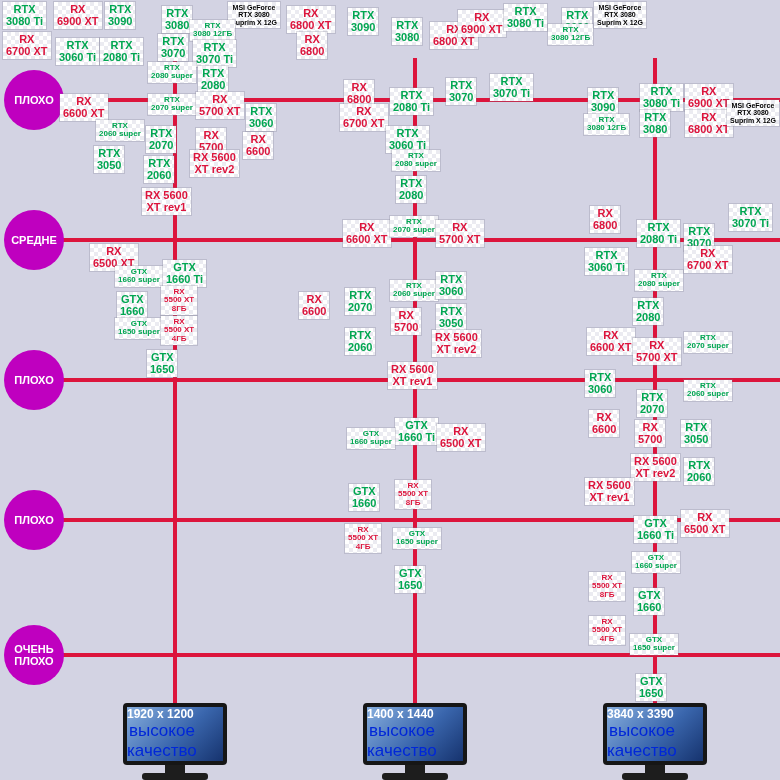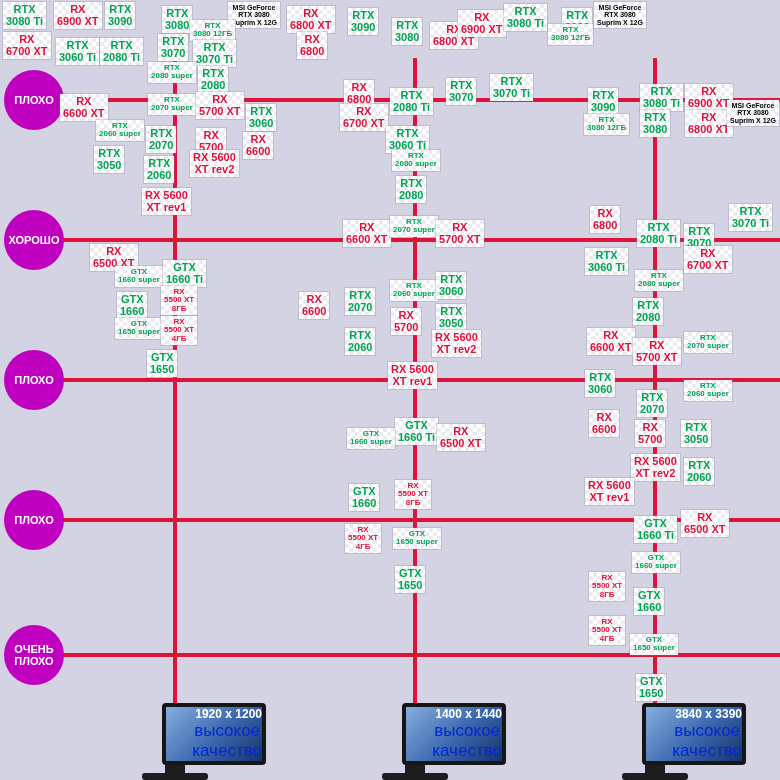--- a/index.html
+++ b/index.html
@@ -16,21 +16,21 @@
          background-size:8px 8px;
          padding:2px 3px; font-weight:bold; font-size:11px; line-height:1.05;
          text-align:center; white-space:pre-line; box-shadow:0 0 0 1px rgba(120,120,140,.25); }
   .gpu.small { font-size:8px; }
   .gpu.nvidia { color:var(--nvidia,#00a651); }
   .gpu.amd { color:var(--amd,#dc143c); }
   .gpu.msi { color:var(--msi,#000); font-size:7px; }
   .monitor { position:absolute; width:104px; }
   .screen { width:104px; height:62px; border:4px solid #161616; border-radius:4px;
             background:linear-gradient(135deg,#86aede 0%, #3a66ad 55%, #16336e 100%);
-            display:flex; flex-direction:column; align-items:flex-end; justify-content:center;margin-left:39px; }
+            display:flex; flex-direction:column; align-items:flex-start; justify-content:center; }
   .res { color:#fff; font-weight:bold; font-size:12px; }
   .quality { color:#0027d8; font-weight:normal; font-size:17px; line-height:1.15;
              text-align:center; white-space:pre-line; }
   .stand-neck { width:20px; height:8px; background:#1d1d1d; margin:0 auto; }
   .stand-base { width:66px; height:7px; background:#1d1d1d; border-radius:3px; margin:0 auto; }
 </style>
 </head>
 <body>
 
 <div id="stage">
@@ -39,21 +39,21 @@
       <div class="hline" style="top: 238px; left: 30px; width: 750px;"></div>
       <div class="hline" style="top: 378px; left: 30px; width: 750px;"></div>
       <div class="hline" style="top: 518px; left: 30px; width: 750px;"></div>
       <div class="hline" style="top: 653px; left: 30px; width: 750px;"></div>
       <div class="vline" style="left: 173px; top: 58px; height: 652px;"></div>
       <div class="vline" style="left: 413px; top: 58px; height: 652px;"></div>
       <div class="vline" style="left: 653px; top: 58px; height: 652px;"></div>
     </div>
   <div id="tier-layer">
       <div class="tier" style="left: 4px; top: 70px;">ПЛОХО</div>
-      <div class="tier" style="left: 4px; top: 210px;">ХОРОШО</div>
+      <div class="tier" style="left: 4px; top: 210px;">СРЕДНЕ</div>
       <div class="tier" style="left: 4px; top: 350px;">ПЛОХО</div>
       <div class="tier" style="left: 4px; top: 490px;">ПЛОХО</div>
       <div class="tier" style="left: 4px; top: 625px;">ОЧЕНЬ
 ПЛОХО</div>
     </div>
   <div id="gpu-layer">
       <div class="gpu nvidia" style="left: 3px; top: 2px;">RTX
 3080 Ti</div>
       <div class="gpu amd" style="left: 54px; top: 2px;">RX
 6900 XT</div>

